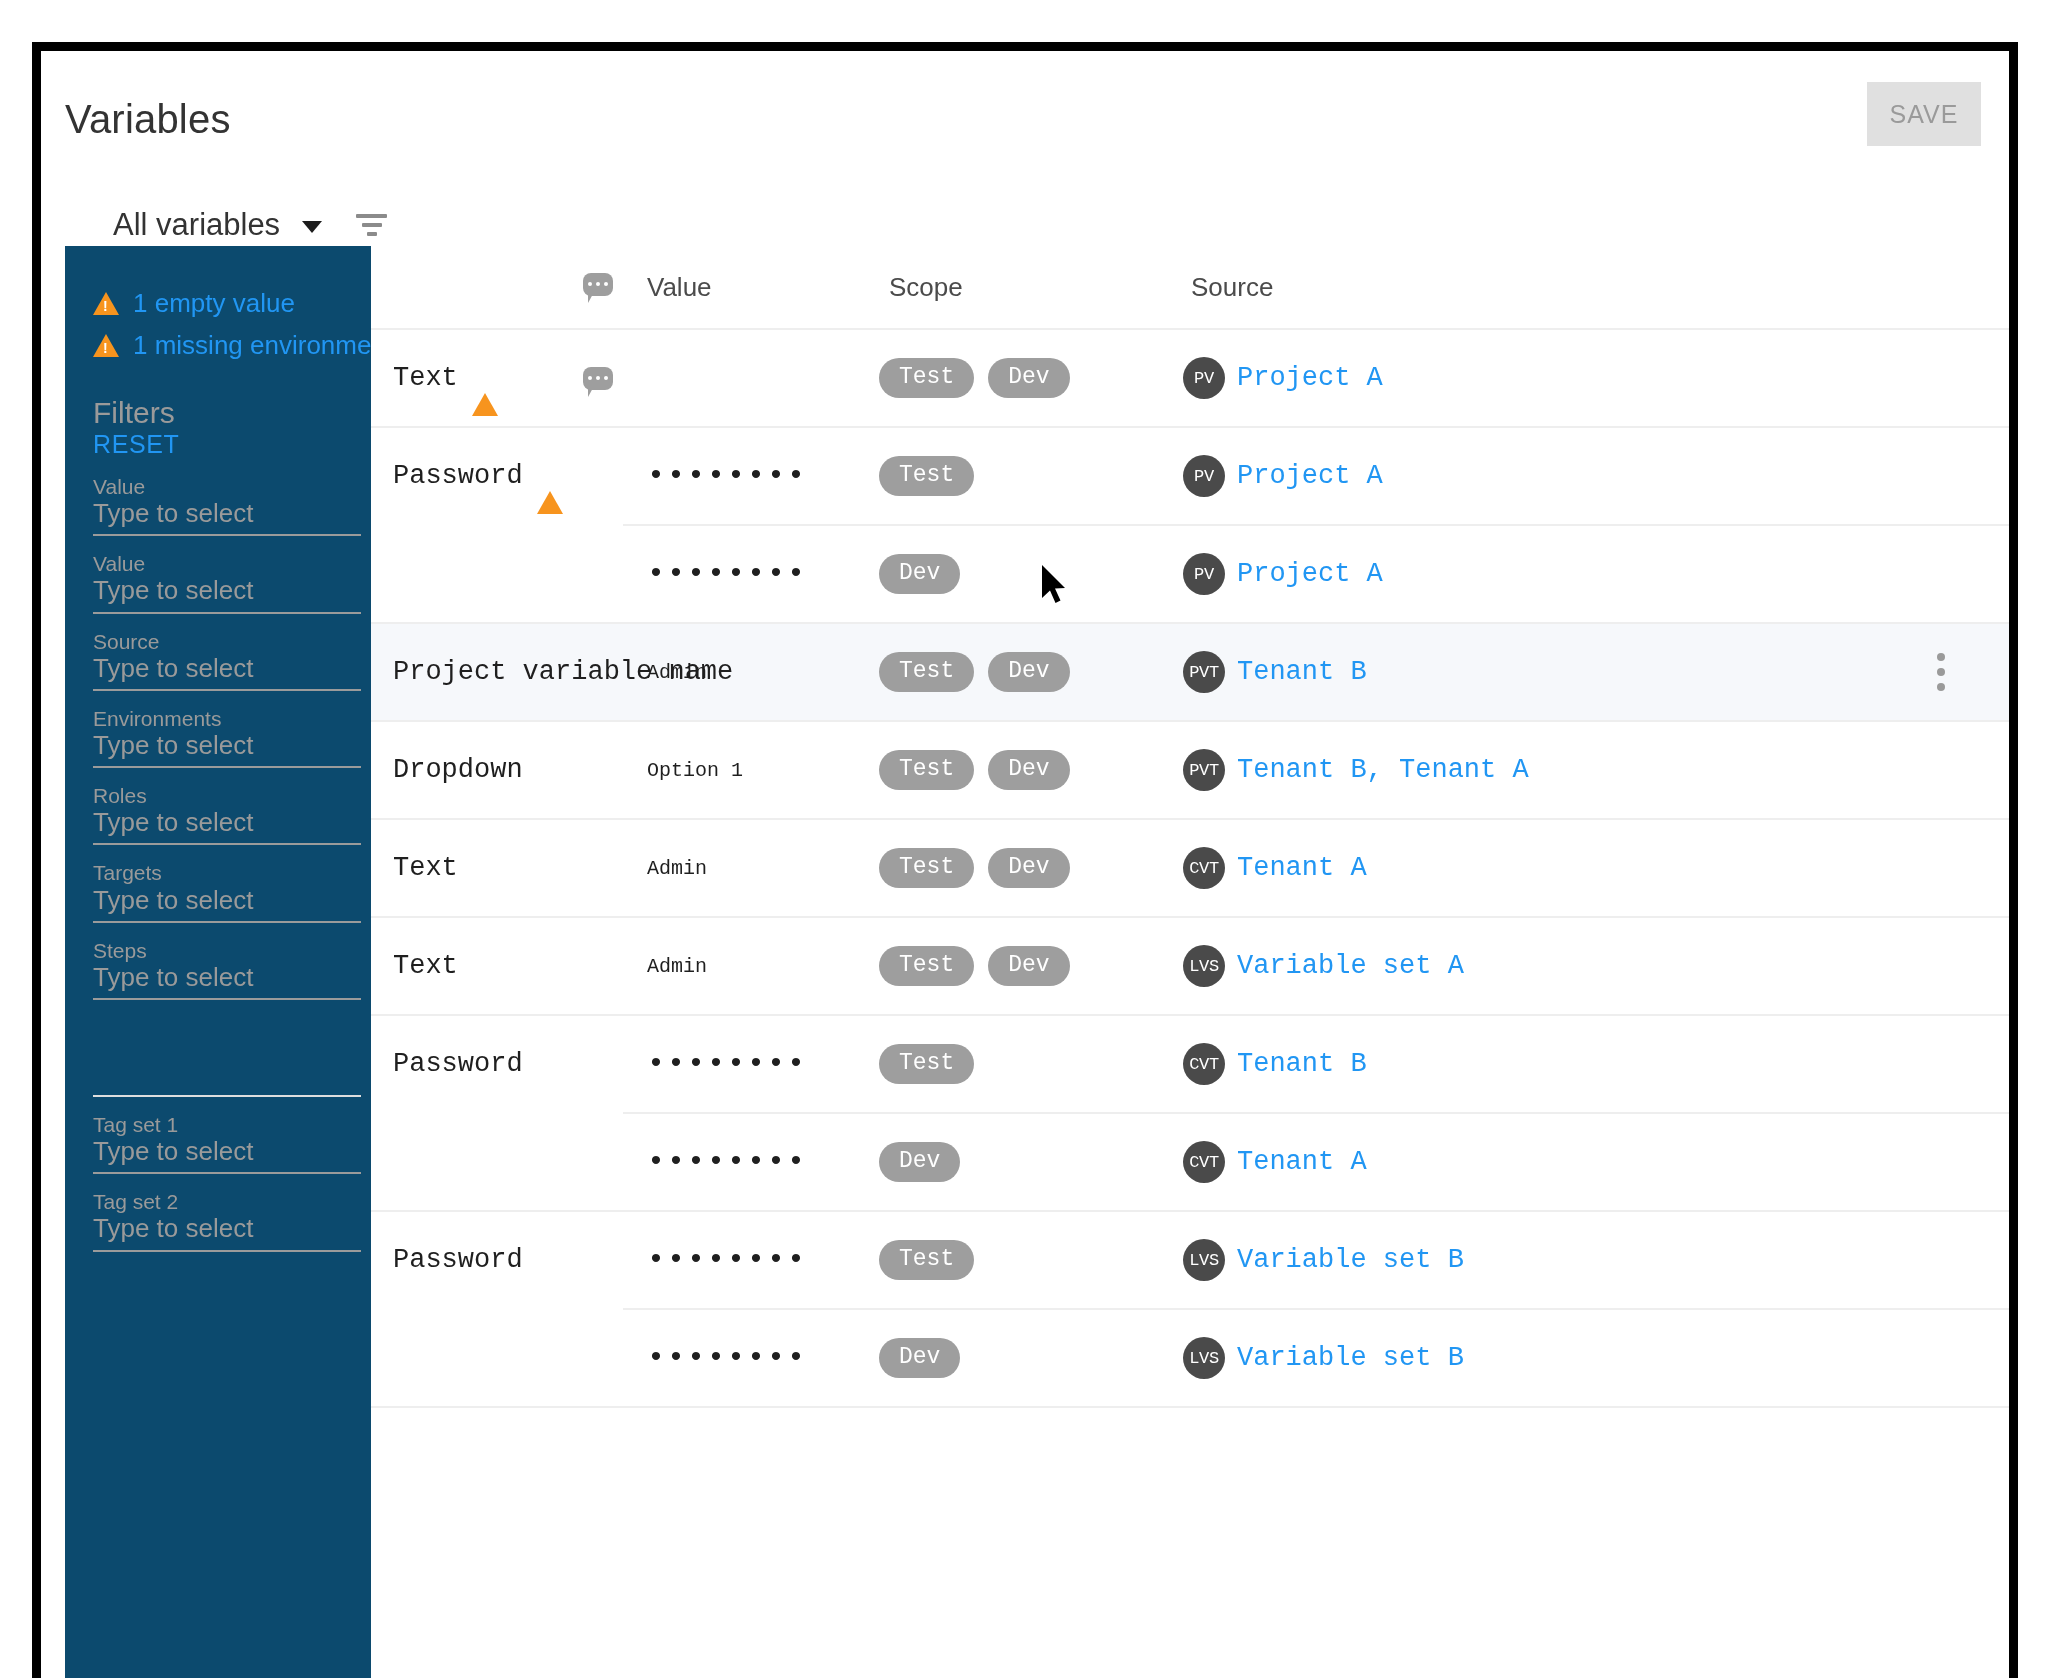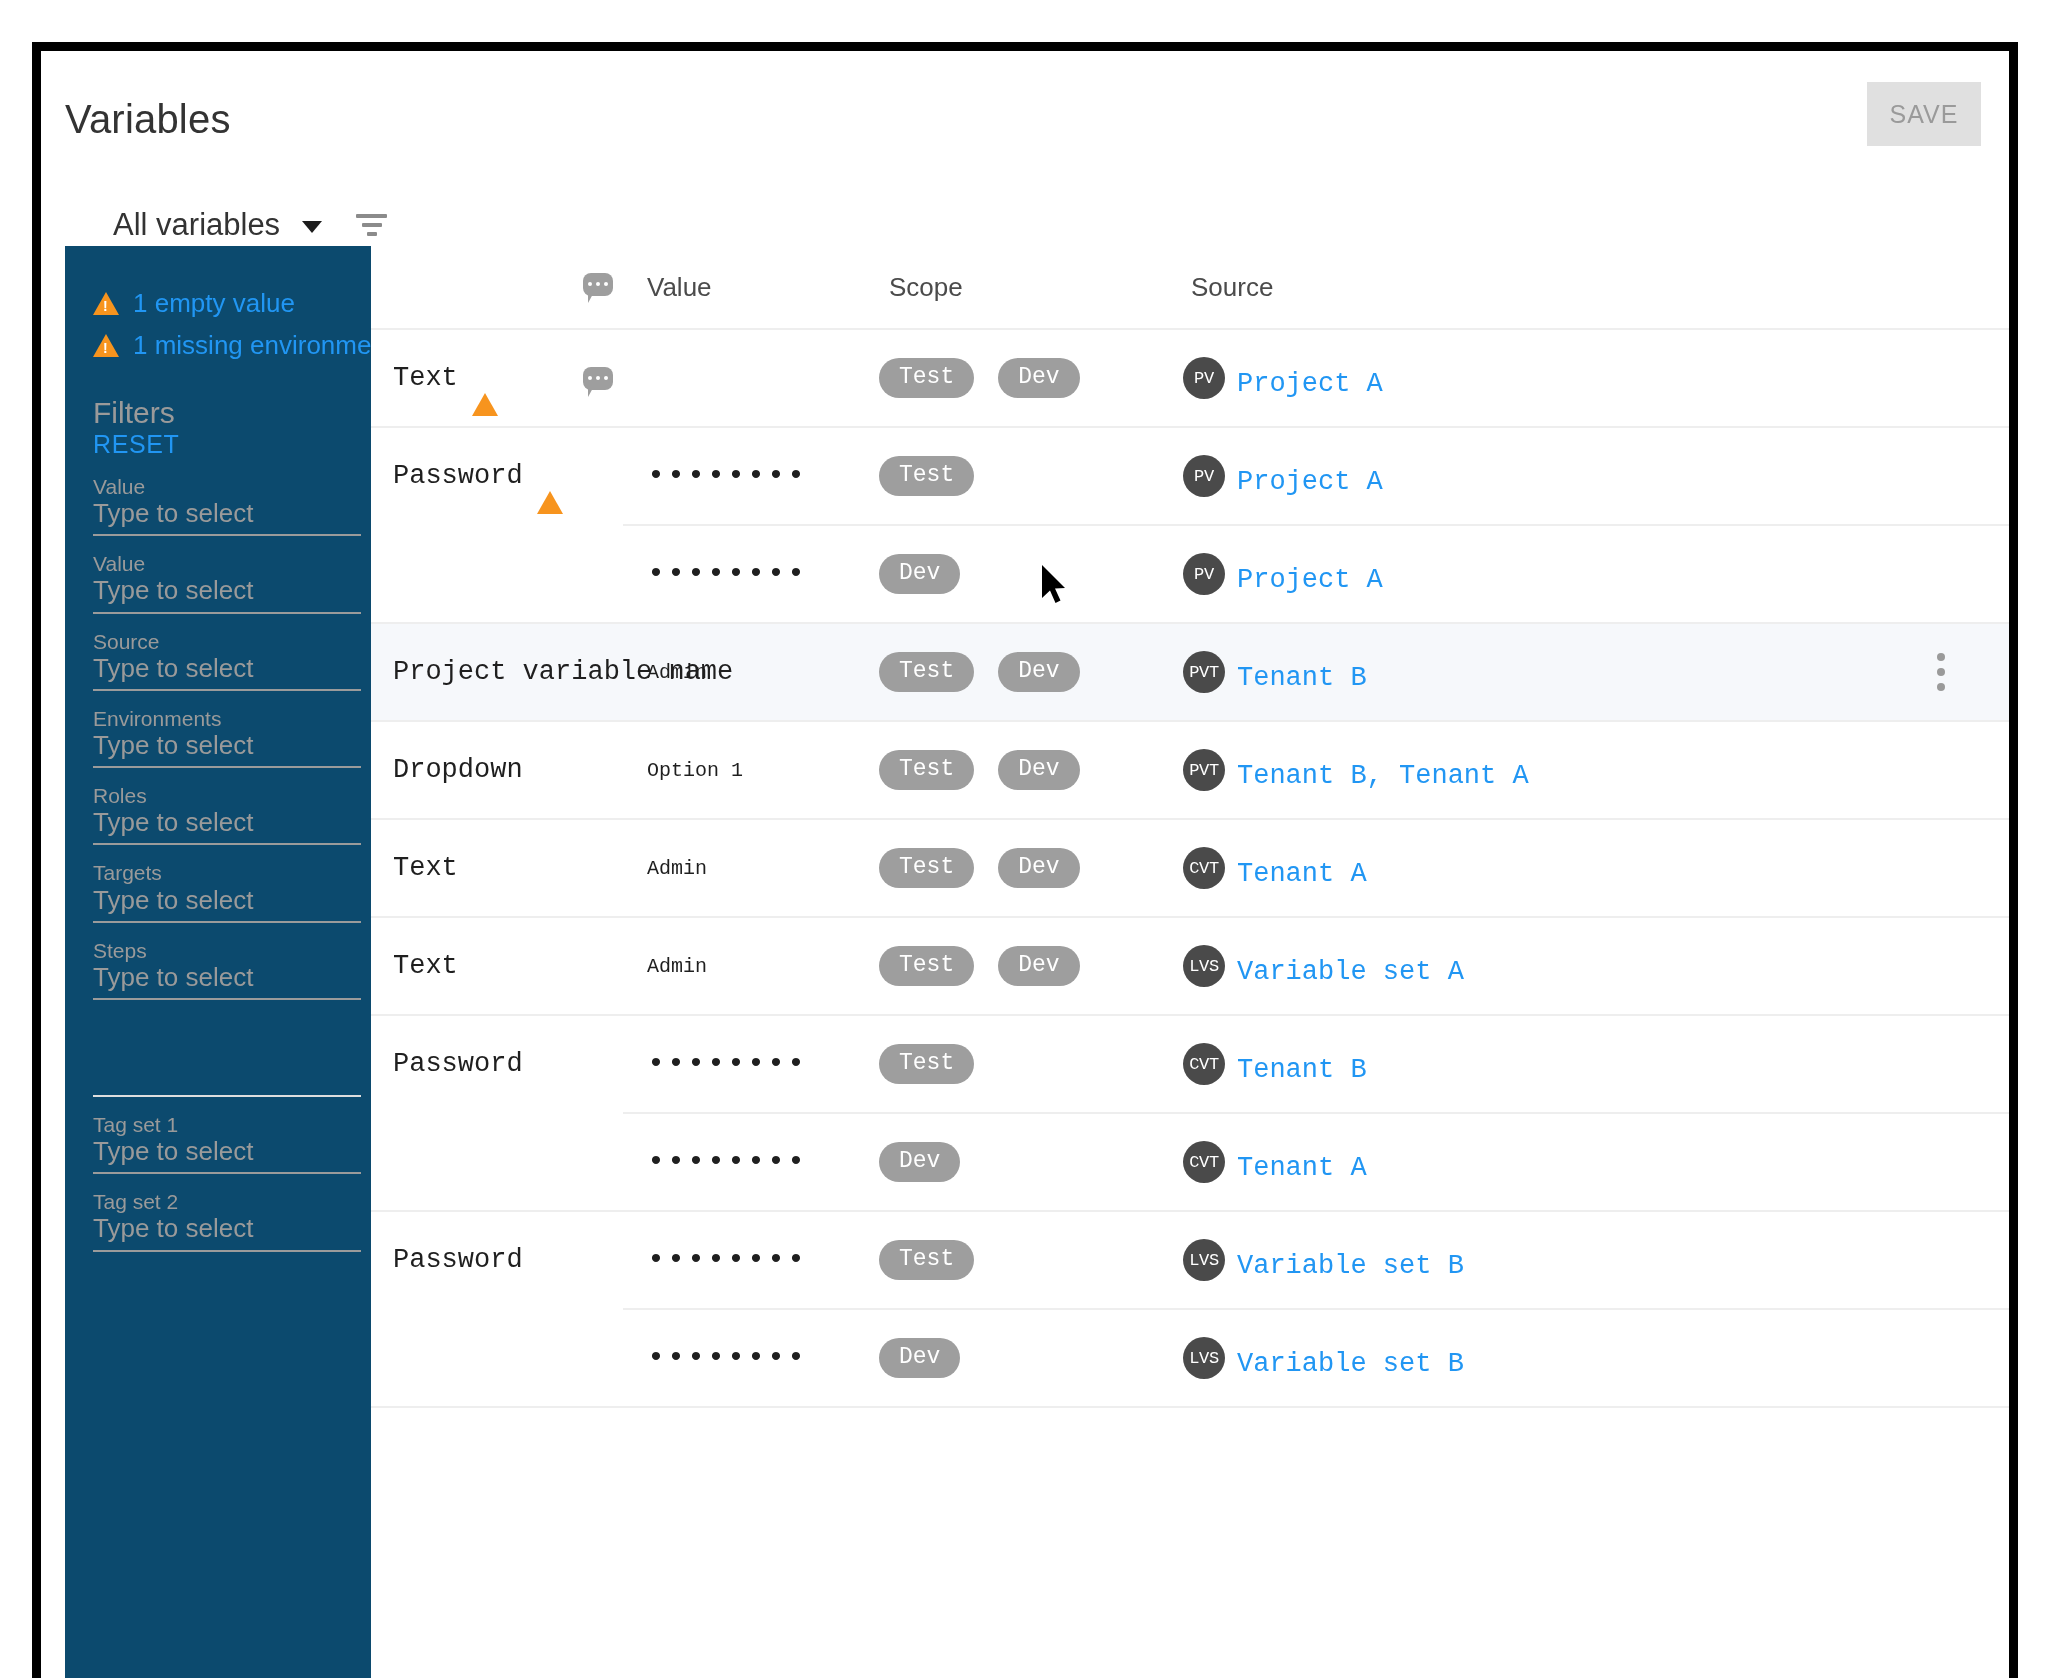--- a/index.html
+++ b/index.html
@@ -248,33 +248,33 @@
   .c-value  { left: 276px; }
   .c-scope  { left: 508px; }
   .c-source { left: 812px; }
   .c-menu   { left: 1566px; }
 
   .vname { font-size: 27px; color: #1f1f1f; white-space: nowrap; }
   .vname .warn-tri { margin-left: 14px; margin-bottom: 2px; }
   .vvalue { font-size: 20px; color: #1f1f1f; white-space: nowrap; }
   .vvalue.secret { letter-spacing: 2px; font-size: 30px; color: #1f1f1f; }
 
-  .chips { display: flex; gap: 24px; align-items: flex-end; }
+  .chips { display: flex; gap: 14px; align-items: flex-end; }
   .chip {
     background: #9e9e9e;
     color: #ffffff;
     font-size: 23px;
     border-radius: 22px;
     padding: 8px 20px 9px 20px;
     line-height: 1;
     cursor: default;
     white-space: nowrap;
   }
 
-  .source { display: flex; align-items: flex-end; cursor: default; }
+  .source { display: flex; align-items: center; cursor: default; }
   .avatar {
     width: 42px; height: 42px;
     border-radius: 50%;
     background: #4a4a4a;
     color: #ffffff;
     font-size: 17px;
     display: flex; align-items: center; justify-content: center;
     flex: none;
     letter-spacing: -.3px;
   }

